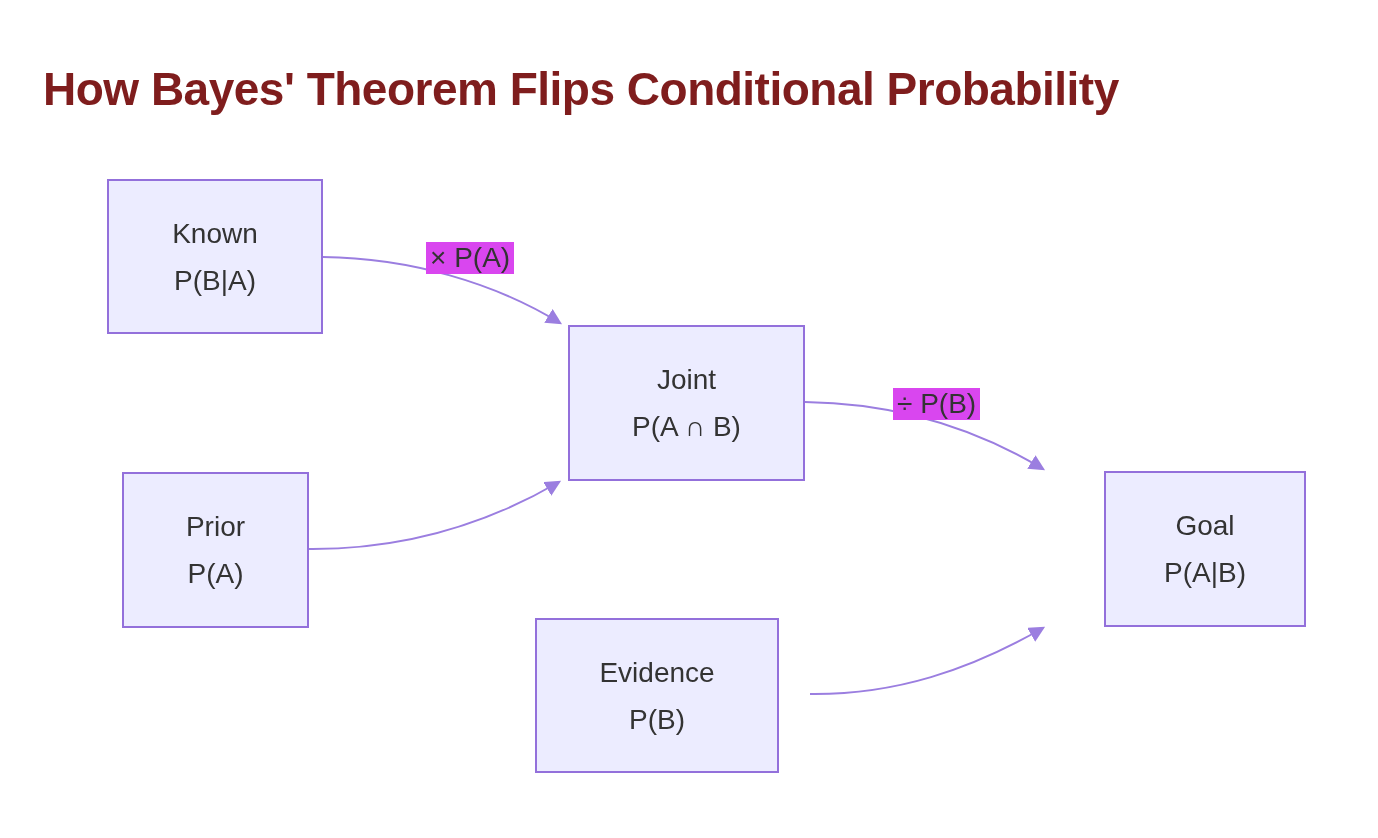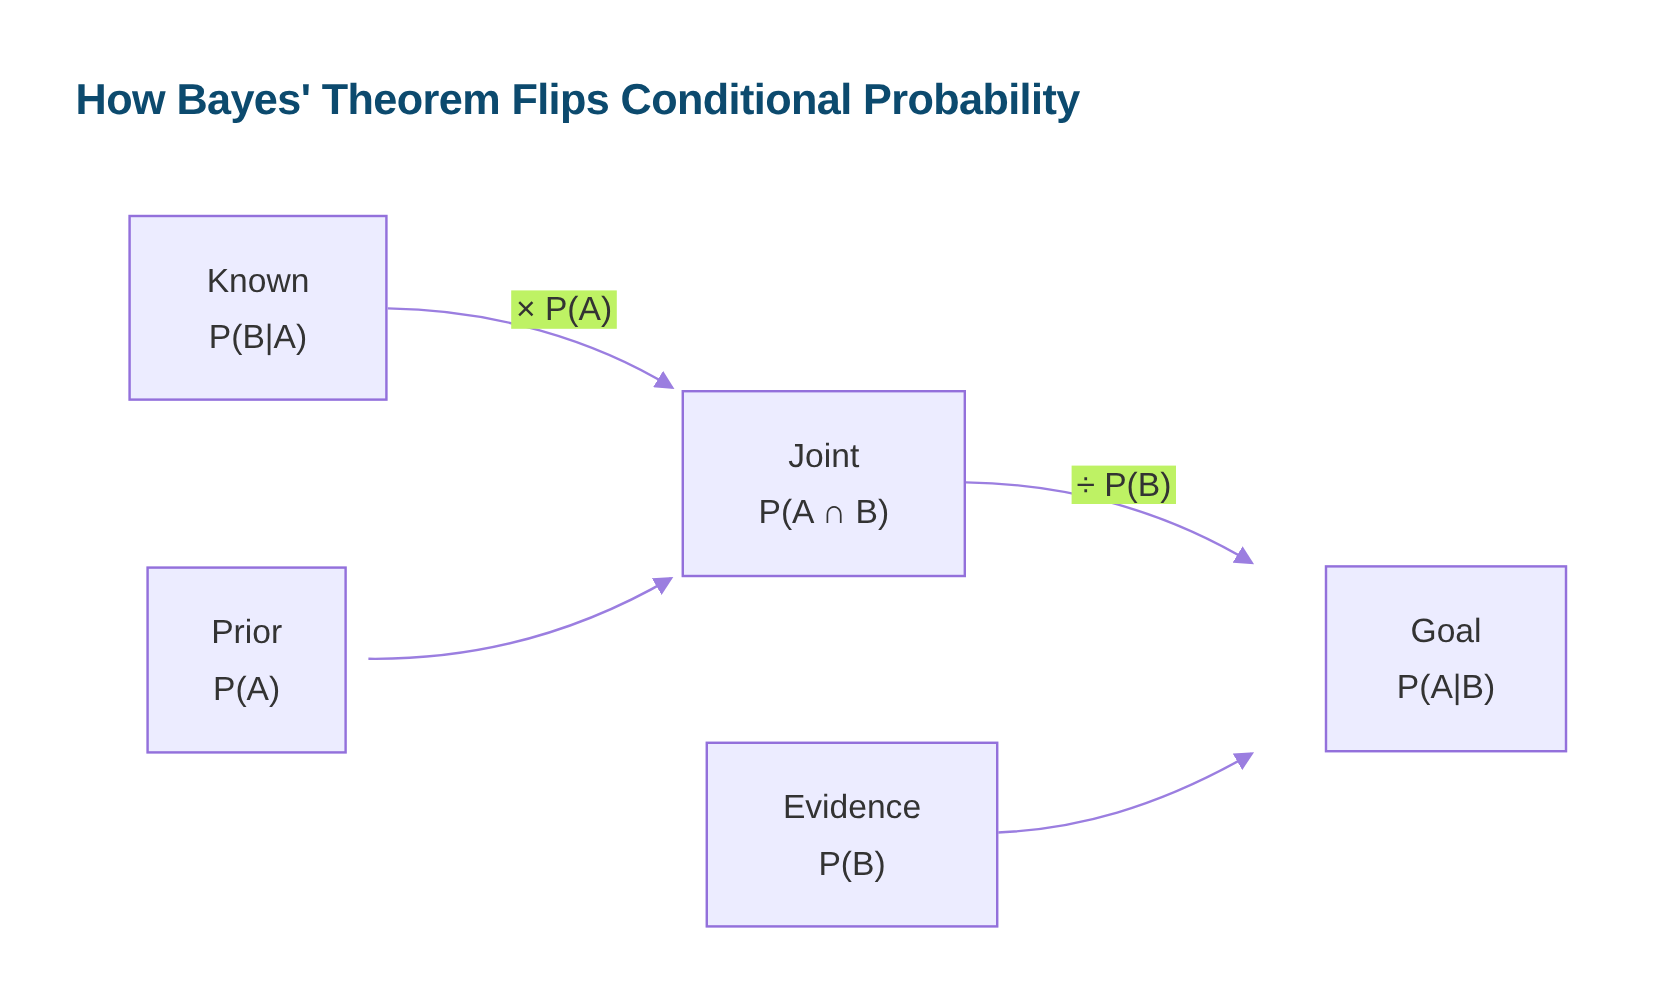--- a/index.html
+++ b/index.html
@@ -10,26 +10,26 @@
   }
   .canvas {
     position: relative;
     width: 1378px;
     height: 838px;
     background: #ffffff;
     overflow: hidden;
   }
   .diagram-title {
     position: absolute;
-    left: 63px;
+    left: 43px;
     top: 62px;
     margin: 0;
-    font-size: 36px;
+    font-size: 46px;
     font-weight: 700;
-    color: #0c4a6e;
+    color: #7f1d1d;
     letter-spacing: -0.5px;
     white-space: nowrap;
   }
   .edge-layer {
     position: absolute;
     left: 0;
     top: 0;
     width: 1378px;
     height: 838px;
   }
@@ -46,27 +46,27 @@
     flex-direction: column;
     align-items: center;
     justify-content: center;
     text-align: center;
     color: #333333;
     font-size: 28px;
     line-height: 47px;
     box-sizing: border-box;
   }
   .node-known    { left: 107px;  top: 179px; width: 216px; height: 155px; }
-  .node-prior    { left: 122px;  top: 472px; width: 167px; height: 156px; }
+  .node-prior    { left: 122px;  top: 472px; width: 187px; height: 156px; }
   .node-joint    { left: 568px;  top: 325px; width: 237px; height: 156px; justify-content: center; }
-  .node-evidence { left: 588px;  top: 618px; width: 244px; height: 155px; }
+  .node-evidence { left: 535px;  top: 618px; width: 244px; height: 155px; }
   .node-goal     { left: 1104px; top: 471px; width: 202px; height: 156px; }
   .edge-label {
     position: absolute;
-    background: #bef264;
+    background: #d946ef;
     color: #333333;
     font-size: 28px;
     line-height: 32px;
     padding: 0 4px;
     white-space: nowrap;
     text-align: right;
   }
   .edge-label-multiply { left: 426px; top: 242px; }
   .edge-label-divide   { left: 893px; top: 388px; }
 </style>

